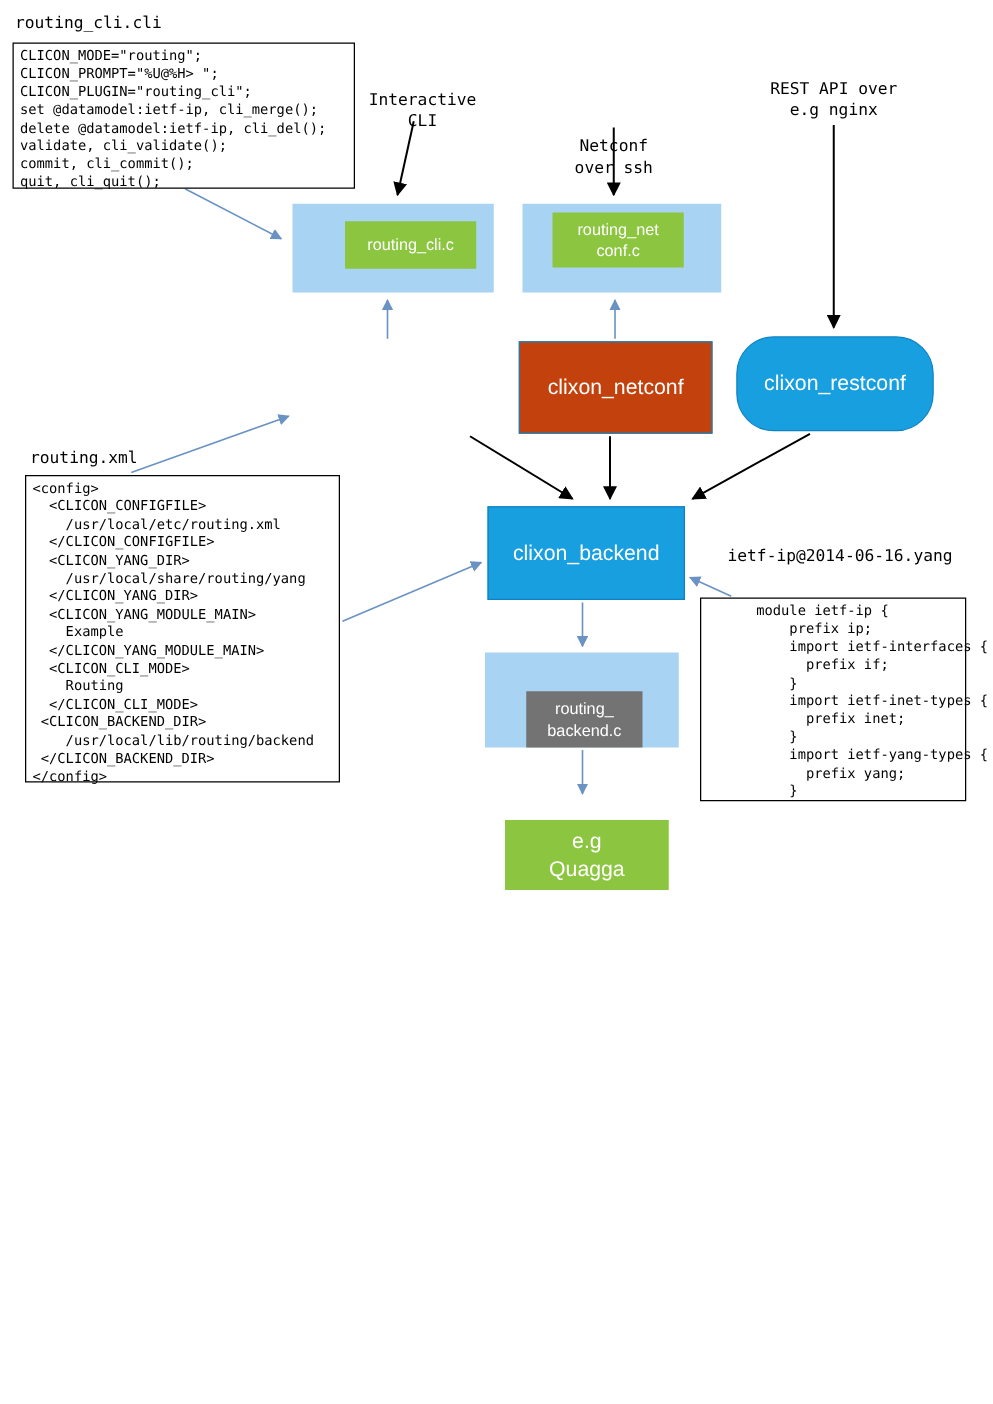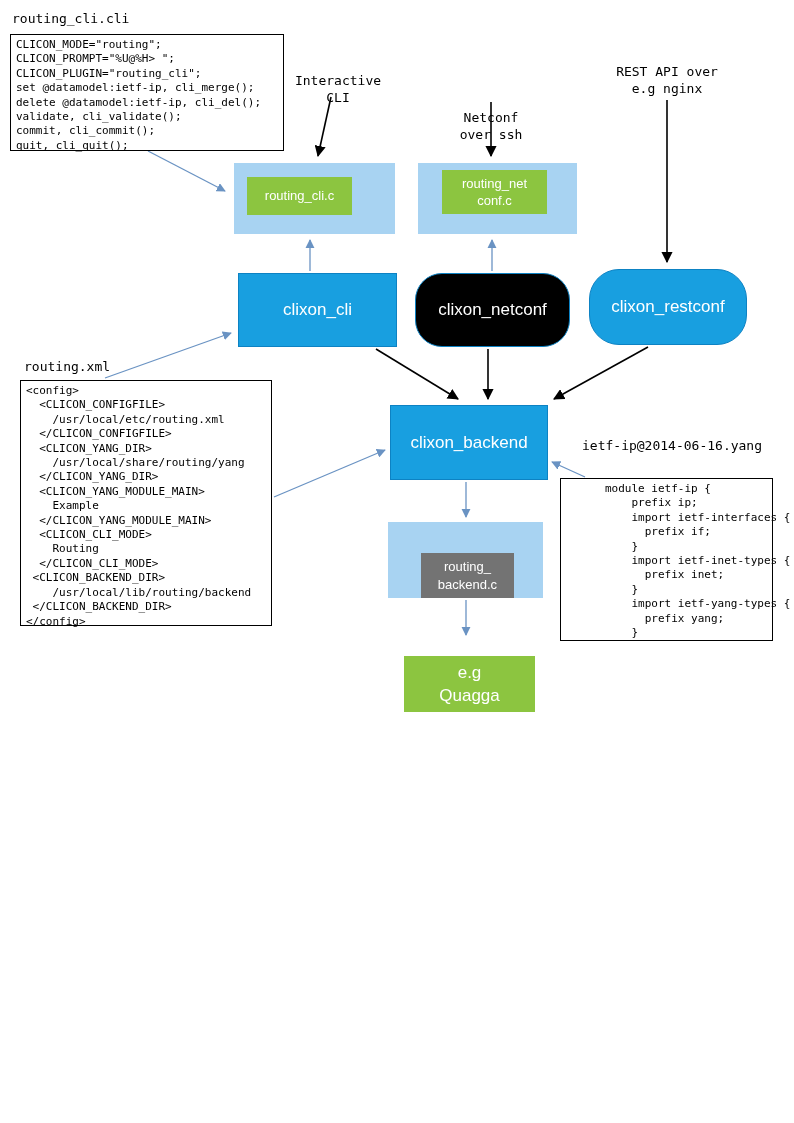--- a/index.html
+++ b/index.html
@@ -71,30 +71,29 @@
 quit, cli_quit();</div>
 
   <div class="note" style="left:288px; top:72px; width:100px;">Interactive
 CLI</div>
   <div class="note" style="left:441px; top:64px; width:100px;margin-top:45px;">Netconf
 over ssh</div>
   <div class="note" style="left:597px; top:63px; width:140px;">REST API over
 e.g nginx</div>
 
   <div class="node node-light" style="left: 234px; top: 163px; width: 161px; height: 71px; background: rgb(168, 211, 242);">
-    <div class="node node-green-sm" style="left: 13px; top: 14px; width: 105px; height: 38px; background: rgb(140, 197, 64);">routing_cli.c</div>
+    <div class="node node-green-sm" style="left: 42px; top: 14px; width: 105px; height: 38px; background: rgb(140, 197, 64);">routing_cli.c</div>
   </div>
 
   <div class="node node-light" style="left: 418px; top: 163px; width: 159px; height: 71px; background: rgb(168, 211, 242);">
     <div class="node node-green-sm" style="left: 24px; top: 7px; width: 105px; height: 44px; background: rgb(140, 197, 64);">routing_net
 conf.c</div>
   </div>
 
-  <div class="node node-blue" style="left: 238px; top: 273px; width: 159px; height: 74px; background: rgb(24, 159, 224);">clixon_cli</div>
-  <div class="node node-blue" style="left: 415px; top: 273px; width: 155px; height: 74px; background: #000000; border-radius: 27px;">clixon_netconf</div>
+  <div class="node node-blue" style="left: 415px; top: 273px; width: 155px; height: 74px; background: #c2410c;">clixon_netconf</div>
   <div class="node node-blue" style="left: 589px; top: 269px; width: 158px; height: 76px; background: rgb(24, 159, 224); border-radius: 30px;">clixon_restconf</div>
 
   <div class="node node-blue" style="left: 390px; top: 405px; width: 158px; height: 75px; background: rgb(24, 159, 224);">clixon_backend</div>
 
   <div class="file-title" style="left:24px; top:359px;">routing.xml</div>
   <div class="code-box" style="left:20px; top:380px; width:252px; height:246px;">&lt;config&gt;
   &lt;CLICON_CONFIGFILE&gt;
     /usr/local/etc/routing.xml
   &lt;/CLICON_CONFIGFILE&gt;
   &lt;CLICON_YANG_DIR&gt;

